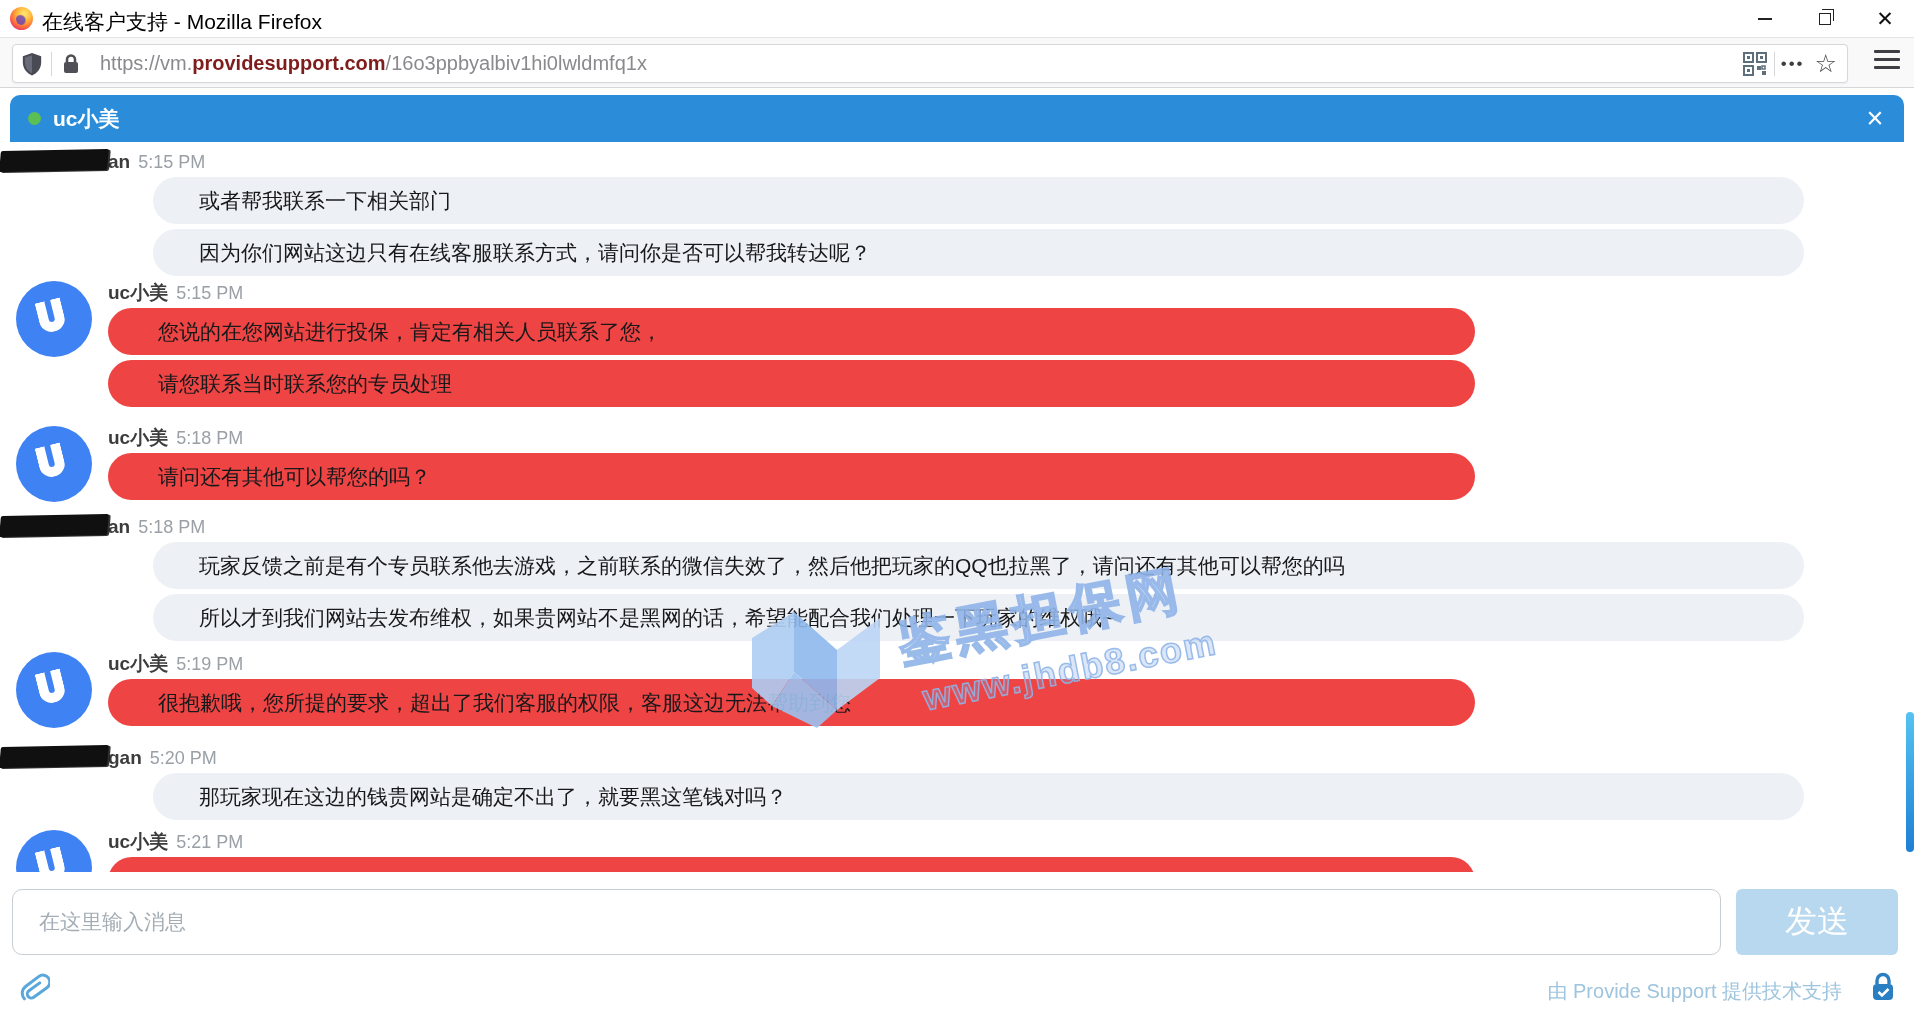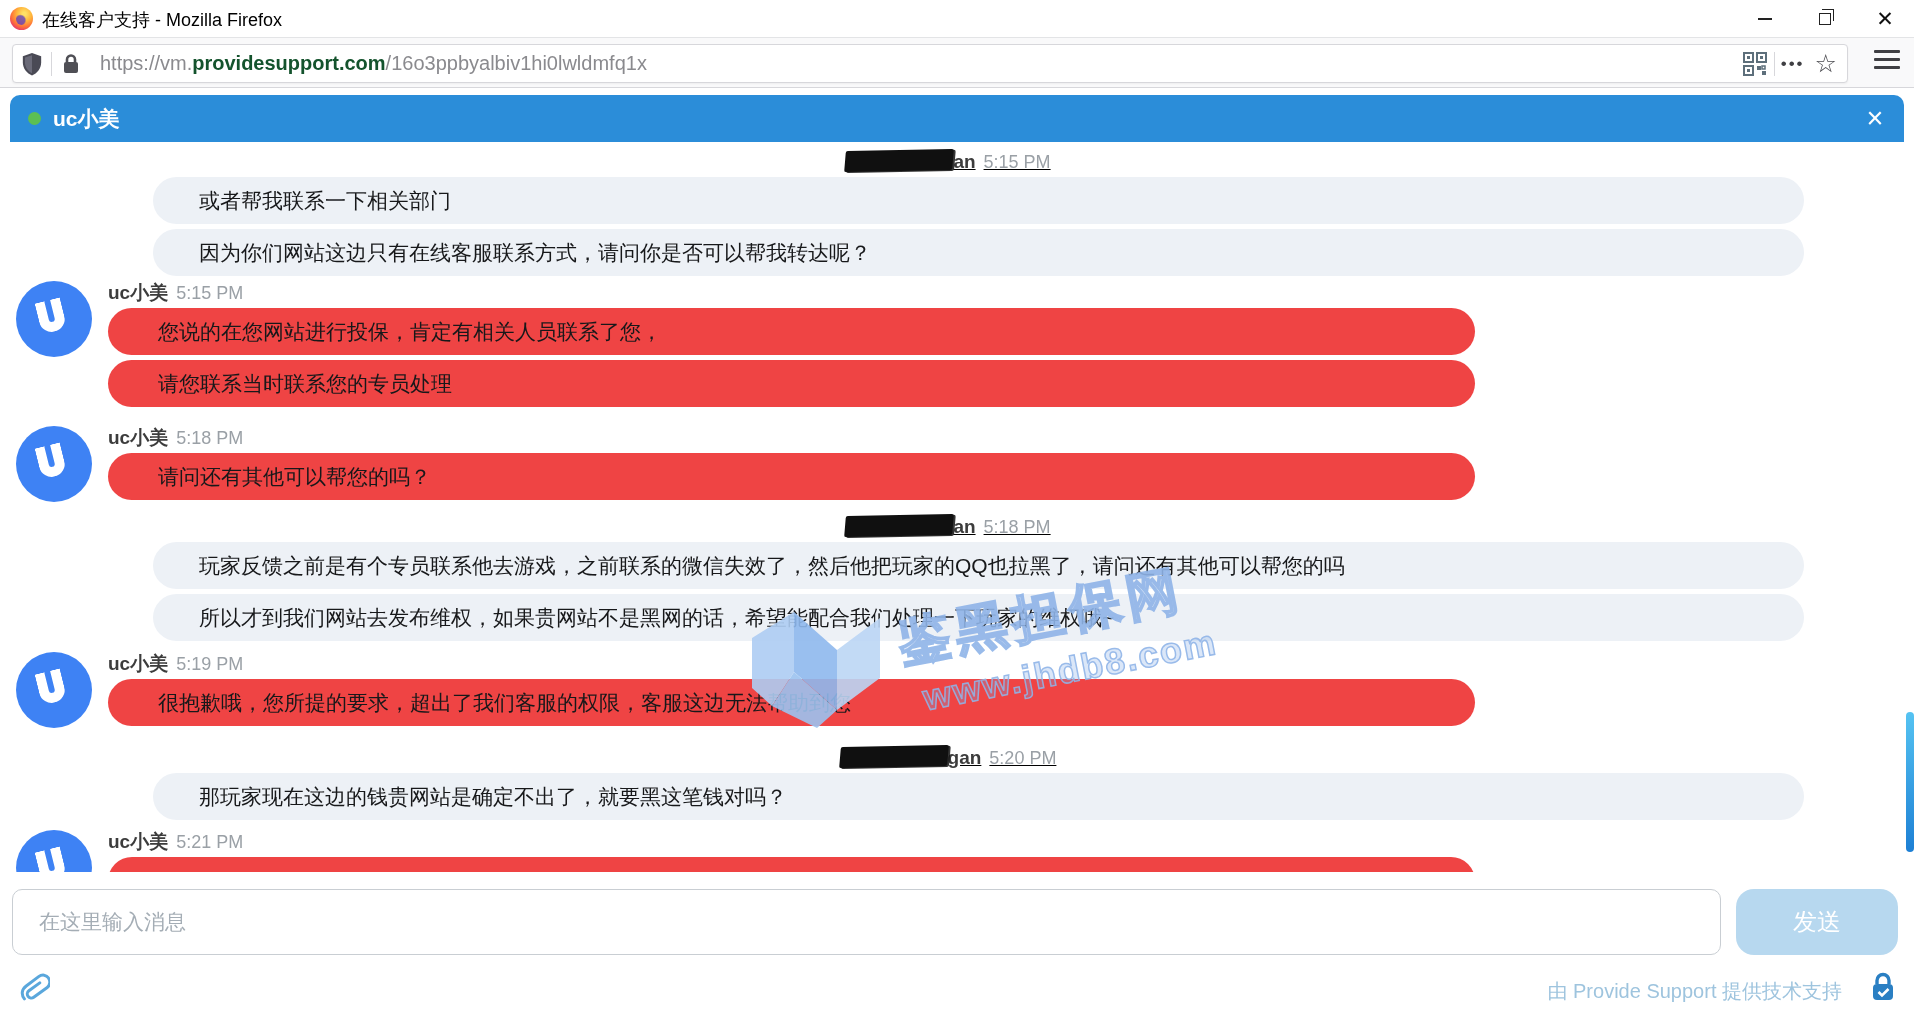--- a/index.html
+++ b/index.html
@@ -6,57 +6,57 @@
   html,body { width:1914px; height:1009px; overflow:hidden;
     font-family:"Liberation Sans","DejaVu Sans",sans-serif; background:#fff; }
   .stage { position:relative; width:1914px; height:1009px; background:#fff; }
 
   
   .titlebar { position:relative; height:37px; background:#ffffff; }
   .fx-icon { position:absolute; left:10px; top:7px; width:23px; height:23px; border-radius:50%;
     background:radial-gradient(circle at 62% 30%, #ffe066 8%, #ffb43a 35%, #ff7139 60%, #e3316f 82%, #b5007f 100%); }
   .fx-icon::after { content:""; position:absolute; left:6px; top:6px; width:11px; height:12px;
     border-radius:50% 50% 46% 54%; background:radial-gradient(circle at 40% 60%, #5a38c2 0 45%, transparent 60%); opacity:.75; }
-  .win-title { position:absolute; left:42px; top:8px; font-size:18px; color:#000; }
+  .win-title { position:absolute; left:42px; top:8px; font-size:21px; color:#000; }
   .winctl { position:absolute; top:0; height:37px; width:58px; display:flex; align-items:center; justify-content:center; }
   .wc-min { right:120px; } .wc-max { right:60px; } .wc-close { right:0; }
   .wc-min span { display:block; width:14px; height:0; border-top:2px solid #222; }
   .sq { position:relative; width:12px; height:12px; border:1.6px solid #222; background:#fff; }
   .sq::before { content:""; position:absolute; left:2px; top:-5px; width:11px; height:11px; border:1.6px solid #222; border-left:none; border-bottom:none; }
   .wc-close span { font-size:21px; color:#111; line-height:1; }
 
   
   .toolbar { position:relative; height:51px; background:#f9f9fa; border-top:1px solid #e3e4e6; border-bottom:1px solid #d7d7db; }
   .urlbar { position:absolute; left:12px; top:6px; width:1836px; height:39px; background:#fff;
     border:1px solid #d7d7db; border-radius:4px; display:flex; align-items:center; box-shadow:0 1px 2px rgba(0,0,0,.05); }
   .ub-ico { display:flex; align-items:center; justify-content:center; width:38px; height:100%; }
   .ub-sep { width:1px; height:24px; background:#d7d7db; }
   .url-text { flex:1; font-size:20px; color:#8a8a8e; margin-left:10px; white-space:nowrap; overflow:hidden; }
-  .url-text b { color:#14532d; font-weight:600; }
+  .url-text b { color:#7f1d1d; font-weight:600; }
   .url-right { display:flex; align-items:center; height:100%; }
   .dots { font-size:17px; color:#3f3f43; letter-spacing:2px; padding:0 6px; }
   .star { font-size:25px; color:#4a4a4f; padding:0 10px 0 4px; }
   .hamburger { position:absolute; right:14px; top:12px; width:26px; display:flex; flex-direction:column; gap:5px; }
   .hamburger i { display:block; height:3px; background:#3f3f43; border-radius:1px; }
 
   
   .chat-header { position:absolute; left:10px; top:95px; width:1894px; height:47px; background:#2b8dd9;
     border-radius:10px 10px 0 0; display:flex; align-items:center; }
   .presence-dot { width:13px; height:13px; border-radius:50%; background:#5cbf53; margin:0 12px 0 18px; }
   .agent-title { color:#fff; font-size:21px; font-weight:bold; }
   .chat-close { position:absolute; right:14px; top:9px; width:30px; height:30px; color:#fff; font-size:29px;
     line-height:28px; text-align:center; cursor:pointer; font-weight:300; }
 
   
   .chat-body { position:absolute; left:0; top:142px; width:1914px; height:867px; background:#fff; overflow:hidden; }
   .msgs { position:relative; padding-top:8px; }
   .group { position:relative; }
   .meta { height:24px; line-height:24px; font-size:18px; margin-bottom:3px; }
   .meta.op { margin-left:108px; }
-  .meta.vis { text-align:center; padding-right:18px;text-decoration:underline; }
+  .meta.vis { text-align:left; padding-right:18px; }
   .sender { font-weight:bold; color:#3c3c3c; font-size:19px; }
   .tstamp { color:#9aa0a6; margin-left:8px; }
   .redact { display:inline-block; width:108px; height:21px; background:#101010; border-radius:2px;
     vertical-align:-3px; transform:rotate(-1.2deg) skewX(-6deg); box-shadow:2px 1px 0 rgba(16,16,16,.85); }
   .bubble { height:47px; line-height:47px; font-size:21px; color:#17181a; border-radius:24px;
     margin-bottom:5px; white-space:nowrap; overflow:hidden; }
   .bubble.op { margin-left:108px; width:1367px; background:#ef4444; padding:0 50px; }
   .bubble.vis { margin-left:153px; width:1651px; background:#edf1f6; padding:0 46px; }
   .bubble.partial { height:47px; border-radius:24px 24px 0 0; }
   .avatar { position:absolute; left:16px; top:0; width:76px; height:76px; border-radius:50%;
@@ -76,21 +76,21 @@
   .scroll-thumb { position:absolute; right:0; top:570px; width:8px; height:140px; border-radius:4px;
     background:linear-gradient(#55c3f2,#1d7fd4); }
 
   
   .composer { position:absolute; left:0; top:872px; width:1914px; height:137px; background:#fff;padding-left:25px; }
   .msg-input { position:absolute; left:12px; top:17px; width:1709px; height:66px; border:1px solid #c9ced3;
     border-radius:10px; font-size:21px; color:#333; padding:0 26px; outline:none;
     font-family:"Liberation Sans","DejaVu Sans",sans-serif; }
   .msg-input::placeholder { color:#a4adb5; }
   .send-btn { position:absolute; left:1736px; top:17px; width:162px; height:66px; background:#b7d8ef;
-    border:none; border-radius:18px; color:#fff; font-size:24px; cursor:pointer;
+    border:none; border-radius:6px; color:#fff; font-size:32px; cursor:pointer;
     font-family:"Liberation Sans","DejaVu Sans",sans-serif; }
   .clip { position:absolute; left:16px; top:98px; width:34px; height:36px; }
   .powered { position:absolute; right:72px; top:106px; font-size:20px; color:#9ec4de; }
   .foot-lock { position:absolute; right:18px; top:100px; width:26px; height:30px; }
 
   [data-interactable="true"] { cursor:pointer; }
 </style>
 </head>
 <body>
 

